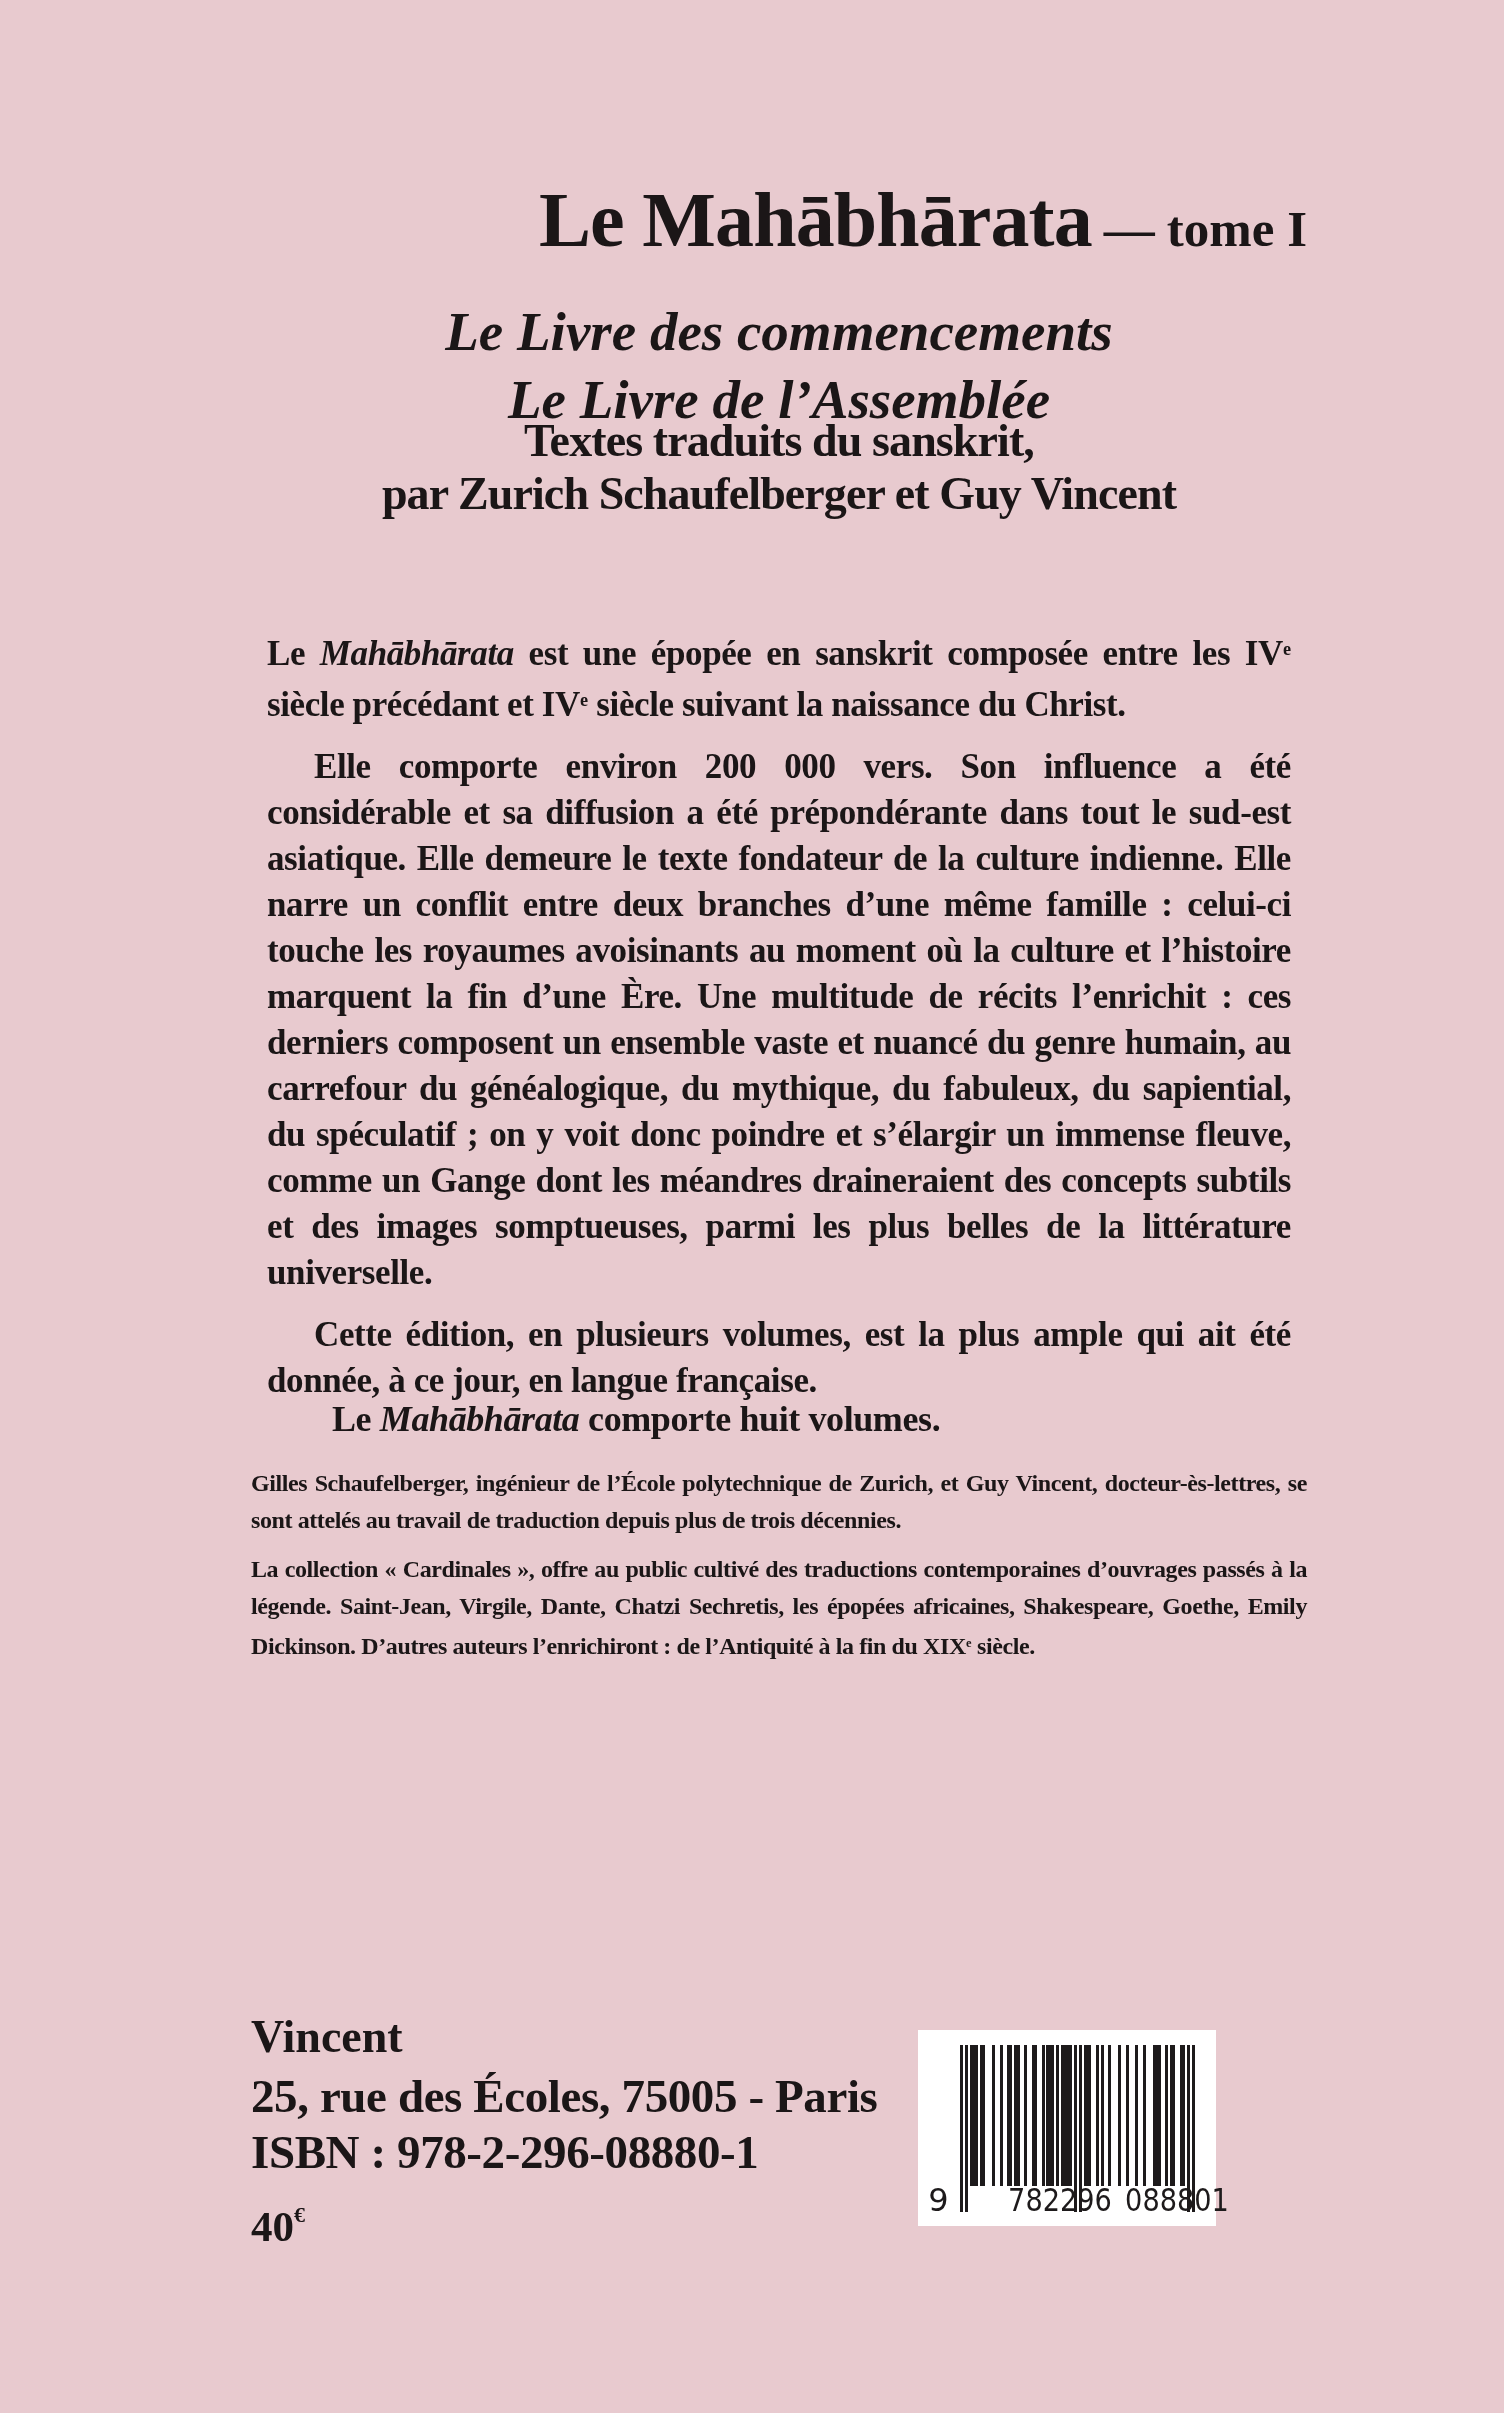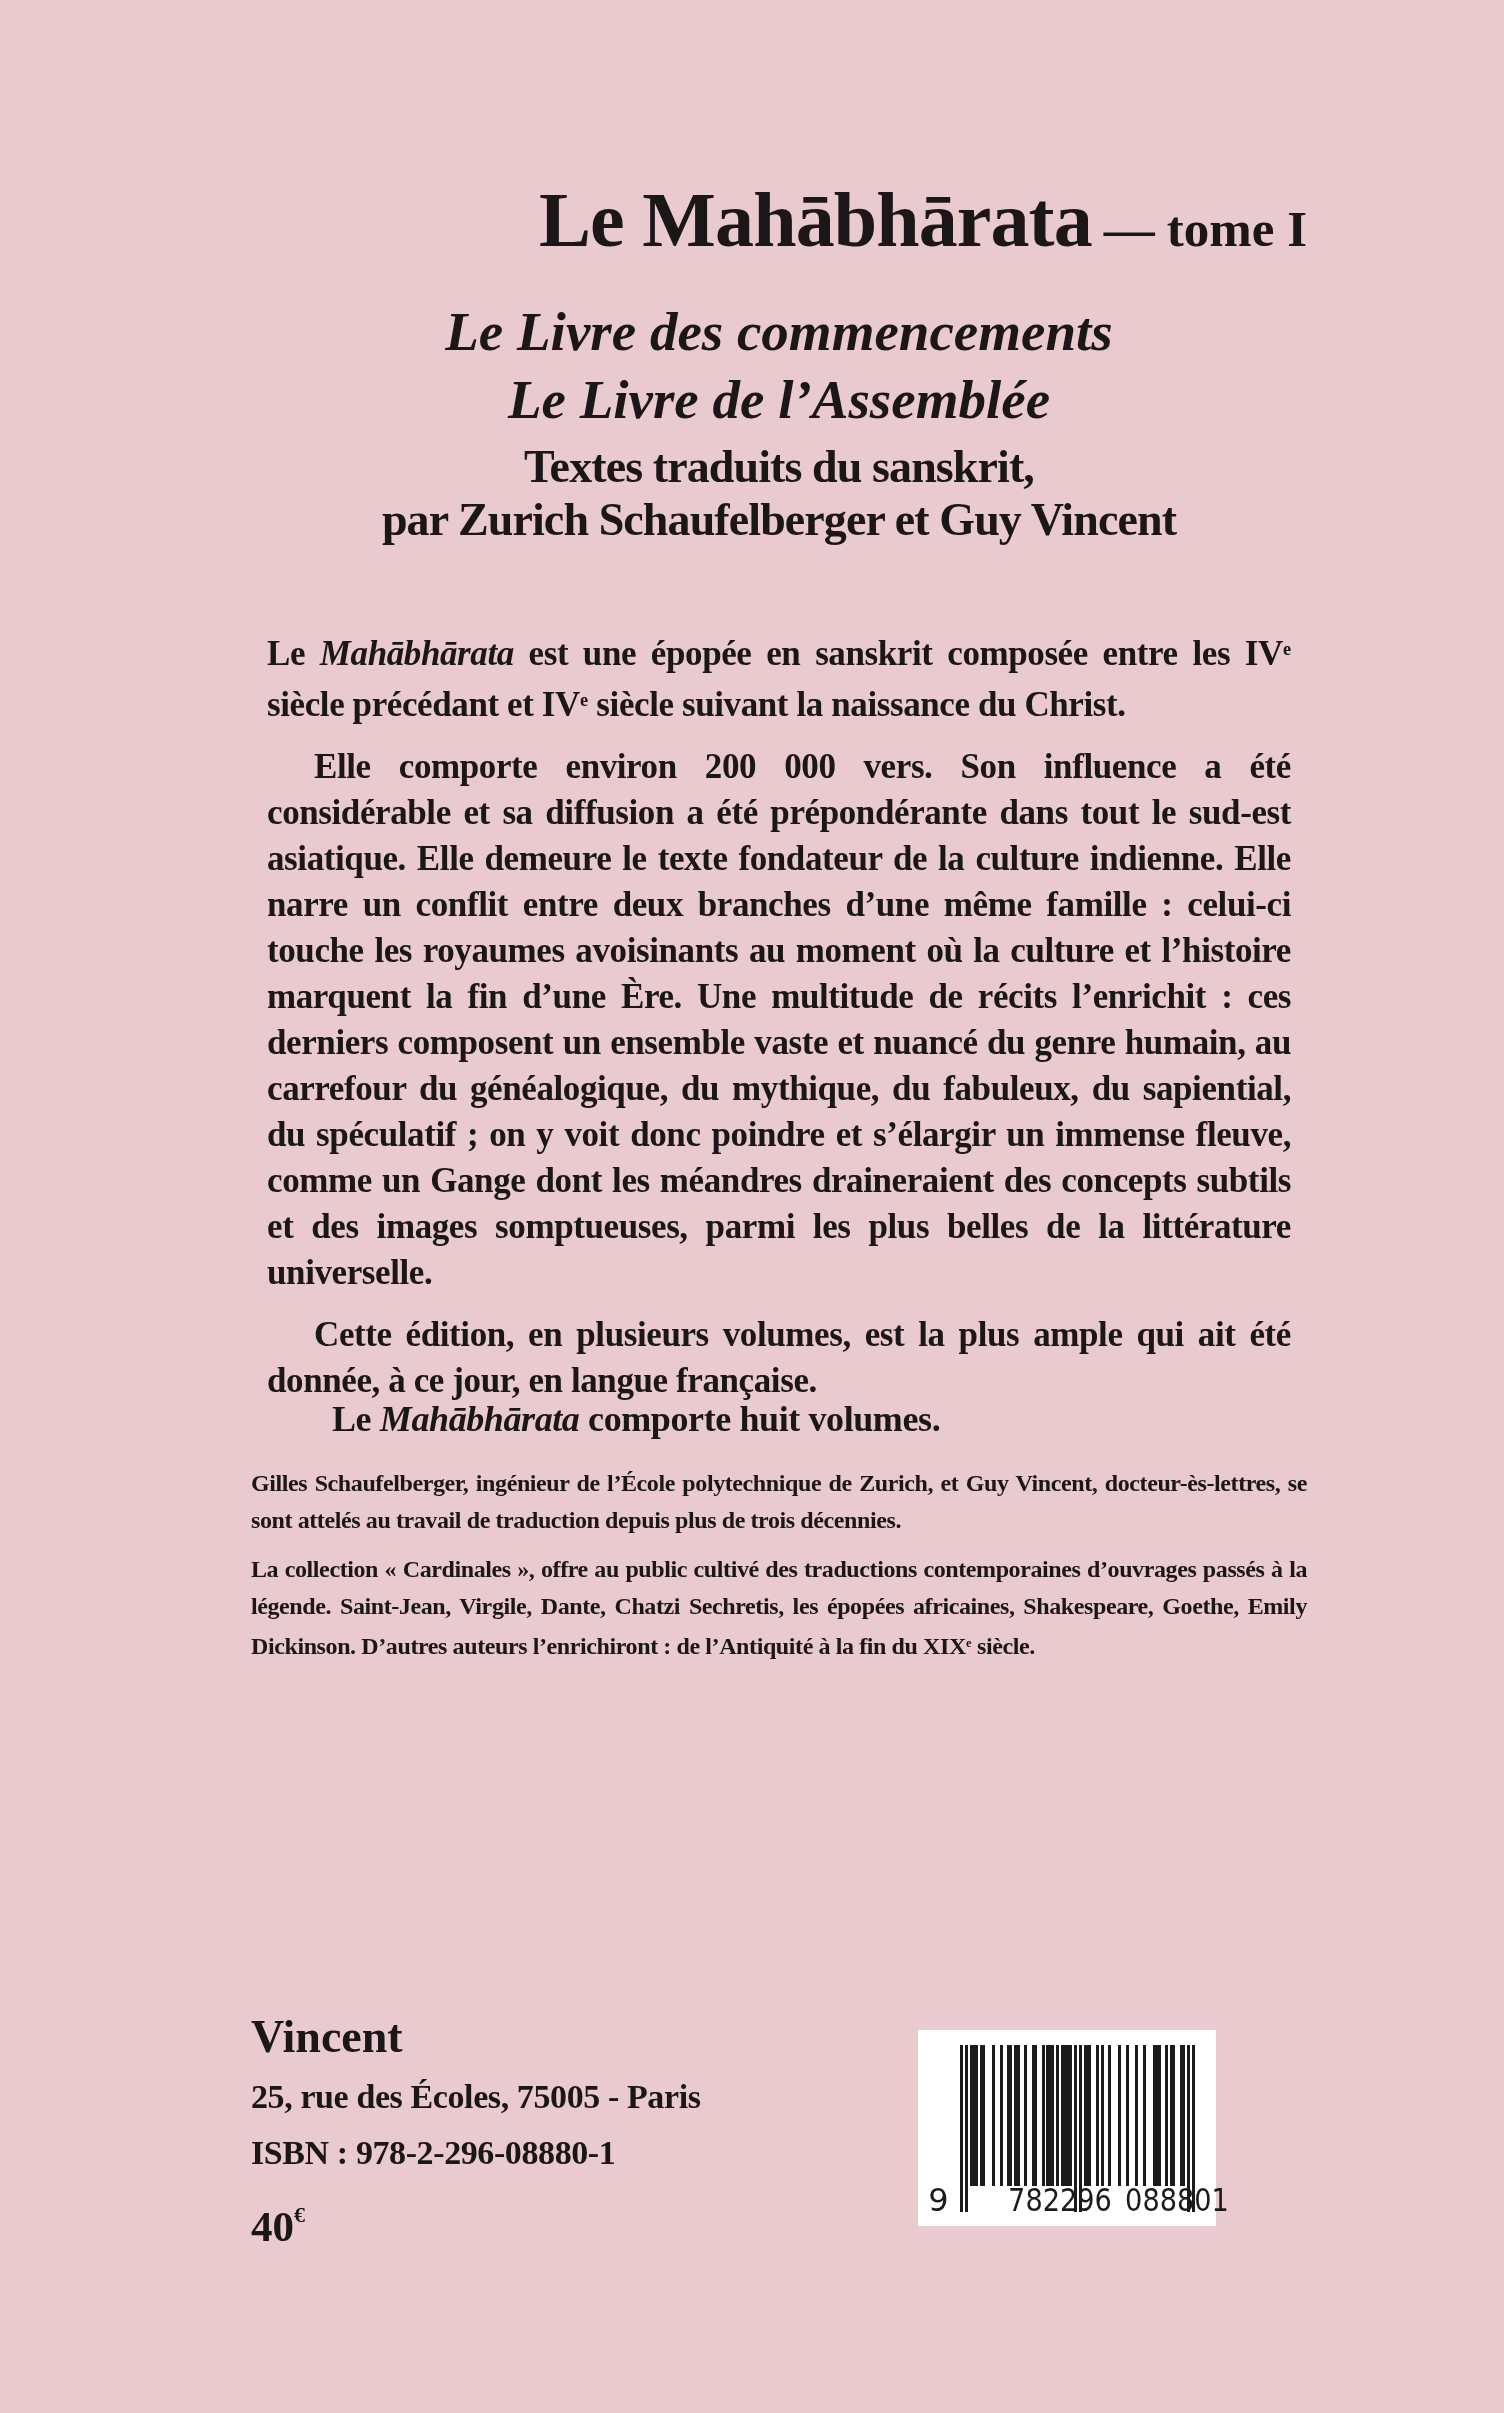--- a/index.html
+++ b/index.html
@@ -15,37 +15,37 @@
     margin:0 auto;
   }
   .column { position:absolute; left:251px; width:1056px; top:0; height:100%; }
 
   .title-line { position:absolute; top:181px; width:100%; text-align:right; white-space:nowrap; line-height:1; }
   .title-main { font-size:78px; letter-spacing:-0.9px; }
   .title-dash { font-size:51px; padding:0 12px; }
   .title-tome { font-size:51px; }
 
   .subtitles { position:absolute; top:298px; width:100%; text-align:center; font-style:italic; font-size:55px; line-height:68px; }
-  .translators { position:absolute; top:440px; width:100%; text-align:center; font-size:46px; line-height:53px; letter-spacing:-0.9px; }
+  .translators { position:absolute; top:414px; width:100%; text-align:center; font-size:46px; line-height:53px; letter-spacing:-0.9px; }
 
   .body-text { position:absolute; top:610px; width:100%; font-size:35px; line-height:46px; text-align:justify; letter-spacing:-0.4px; }
   .body-text p { margin:16px; }
   .body-text p.indent { text-indent:47px; }
 
   .volumes-note { position:absolute; top:1399px; width:100%; font-size:36px; line-height:41px; padding-left:81px; letter-spacing:-0.4px; }
 
   .bio { position:absolute; top:1465px; width:100%; font-size:24px; line-height:37px; text-align:justify; letter-spacing:-0.4px; }
   .bio p + p { margin-top:12px; }
 
   .sg-i { font-style:italic; }
   .sg-sup { font-size:0.52em; vertical-align:0.55em; letter-spacing:0; }
 
   .publisher { position:absolute; left:0; top:2012px; }
   .pub-name  { font-size:46px; line-height:49px; }
-  .pub-line  { font-size:34px; line-height:43px; margin-top:13.6px; letter-spacing:-0.4px; }
+  .pub-line  { font-size:47px; line-height:43px; margin-top:13.6px; letter-spacing:-0.4px; }
   .pub-price { font-size:43px; line-height:60px; margin-top:11px; }
   .pub-price sup { font-size:22px; vertical-align:19px; }
 
   .barcode-panel {
     position:absolute; left:918px; top:2030px;
     width:298px; height:196px; background:#ffffff;
   }
   .barcode-bars { position:absolute; left:42px; top:14.5px; width:237px; height:167px; }
   .barcode-bars .bar { position:absolute; top:0; background:#1d1a1b; }
   .barcode-digits {

